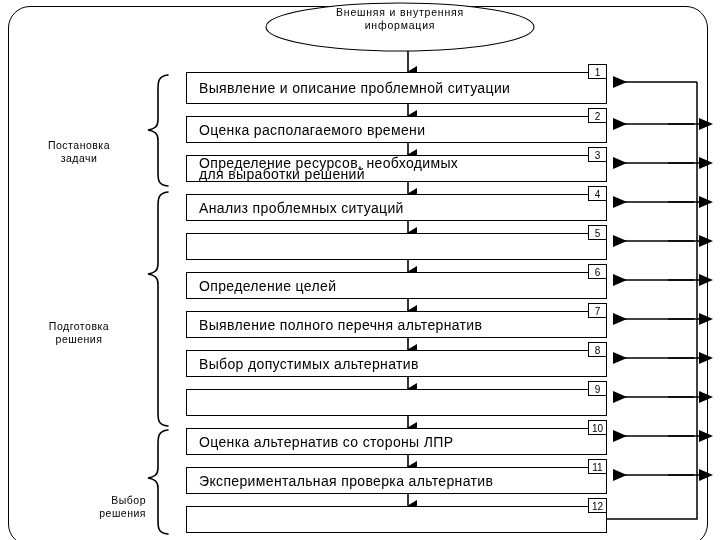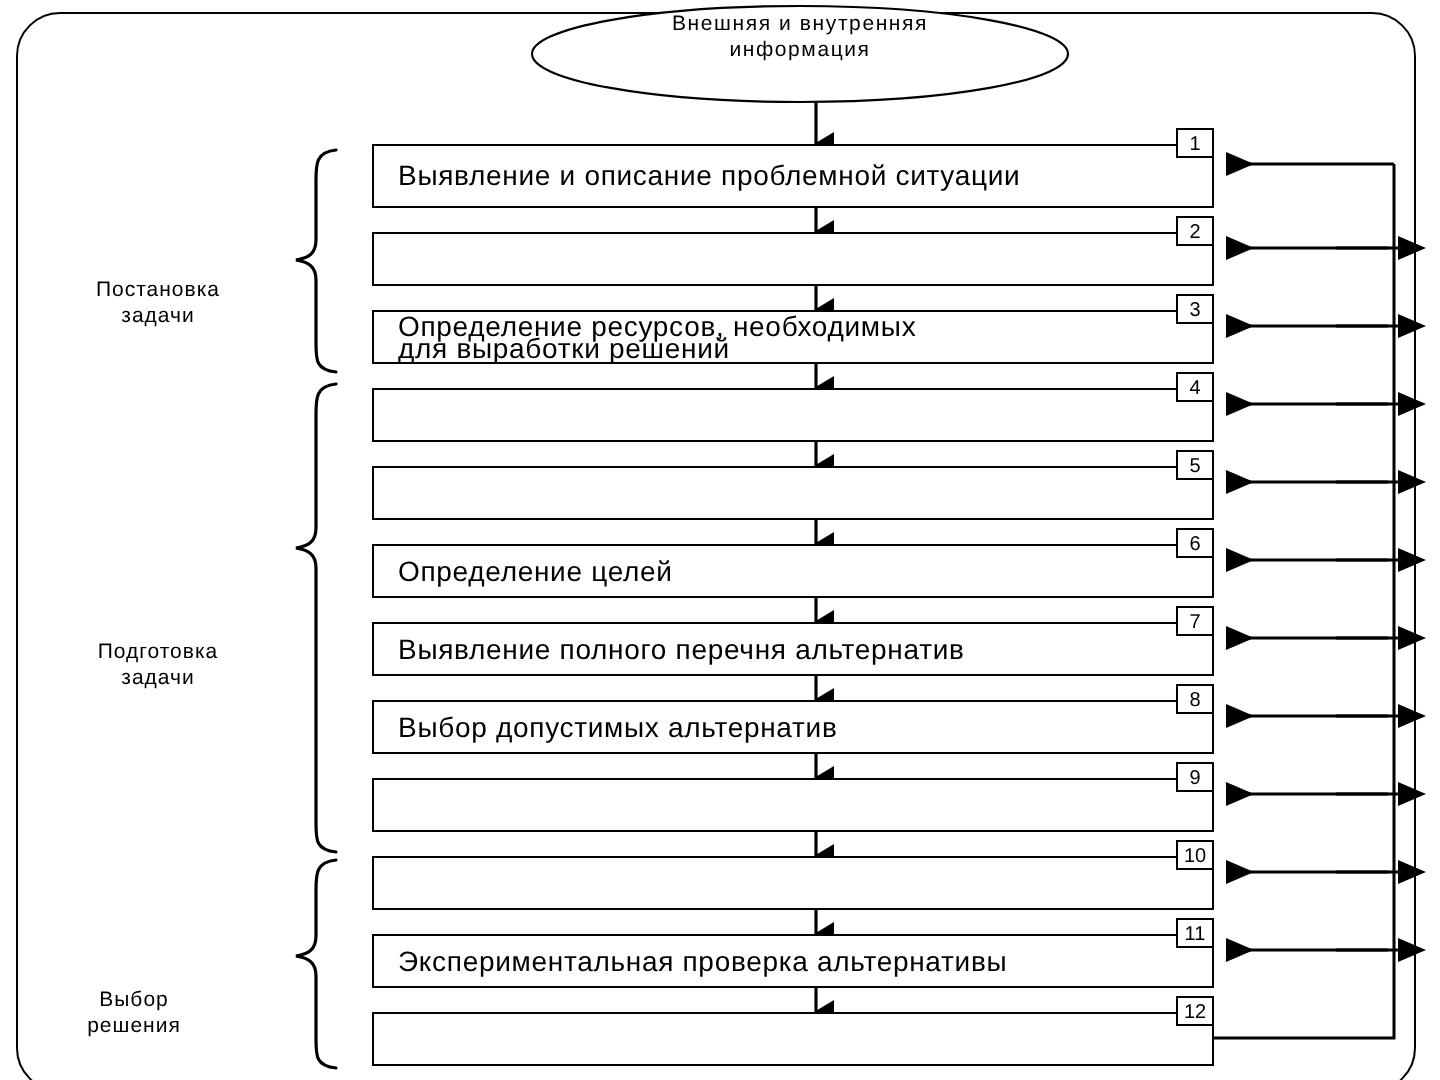--- a/index.html
+++ b/index.html
@@ -171,40 +171,42 @@
     </g>
   </svg>
 
   <div class="ellipse-label">Внешняя
 и внутренняя
 информация</div>
 
   <div class="group-label" style="left:24px; top:113px;">Постановка
 задачи</div>
   <div class="group-label" style="left:24px; top:294px;">Подготовка
-задачи</div>
-  <div class="group-label" style="left:12px; top:468px;">Выбор
+решения</div>
+  <div class="group-label" style="left:36px; top:468px;text-align:right;">Выбор
 решения</div>
 
   <div class="step-box" style="top:72px; height:32px;">
     <div class="step-label">Выявление и описание проблемной ситуации</div>
     <div class="step-num">1</div>
   </div>
 
   <div class="step-box" style="top:116px; height:27px;">
+    <div class="step-label">Оценка располагаемого времени</div>
     <div class="step-num">2</div>
   </div>
 
   <div class="step-box" style="top:155px; height:27px;">
     <div class="step-label">Определение ресурсов, необходимых
 для выработки решений</div>
     <div class="step-num">3</div>
   </div>
 
   <div class="step-box" style="top:194px; height:27px;">
+    <div class="step-label">Анализ проблемных ситуаций</div>
     <div class="step-num">4</div>
   </div>
 
   <div class="step-box" style="top:233px; height:27px;">
     <div class="step-num">5</div>
   </div>
 
   <div class="step-box" style="top:272px; height:27px;">
     <div class="step-label">Определение целей</div>
     <div class="step-num">6</div>
@@ -218,25 +220,26 @@
   <div class="step-box" style="top:350px; height:27px;">
     <div class="step-label">Выбор допустимых альтернатив</div>
     <div class="step-num">8</div>
   </div>
 
   <div class="step-box" style="top:389px; height:27px;">
     <div class="step-num">9</div>
   </div>
 
   <div class="step-box" style="top:428px; height:27px;">
+    <div class="step-label">Оценка альтернатив со стороны ЛПР</div>
     <div class="step-num">10</div>
   </div>
 
   <div class="step-box" style="top:467px; height:27px;">
-    <div class="step-label">Экспериментальная проверка альтернативы</div>
+    <div class="step-label">Экспериментальная проверка альтернатив</div>
     <div class="step-num">11</div>
   </div>
 
   <div class="step-box" style="top:506px; height:27px;">
     <div class="step-num">12</div>
   </div>
 
 </div>
 
 </body></html>

